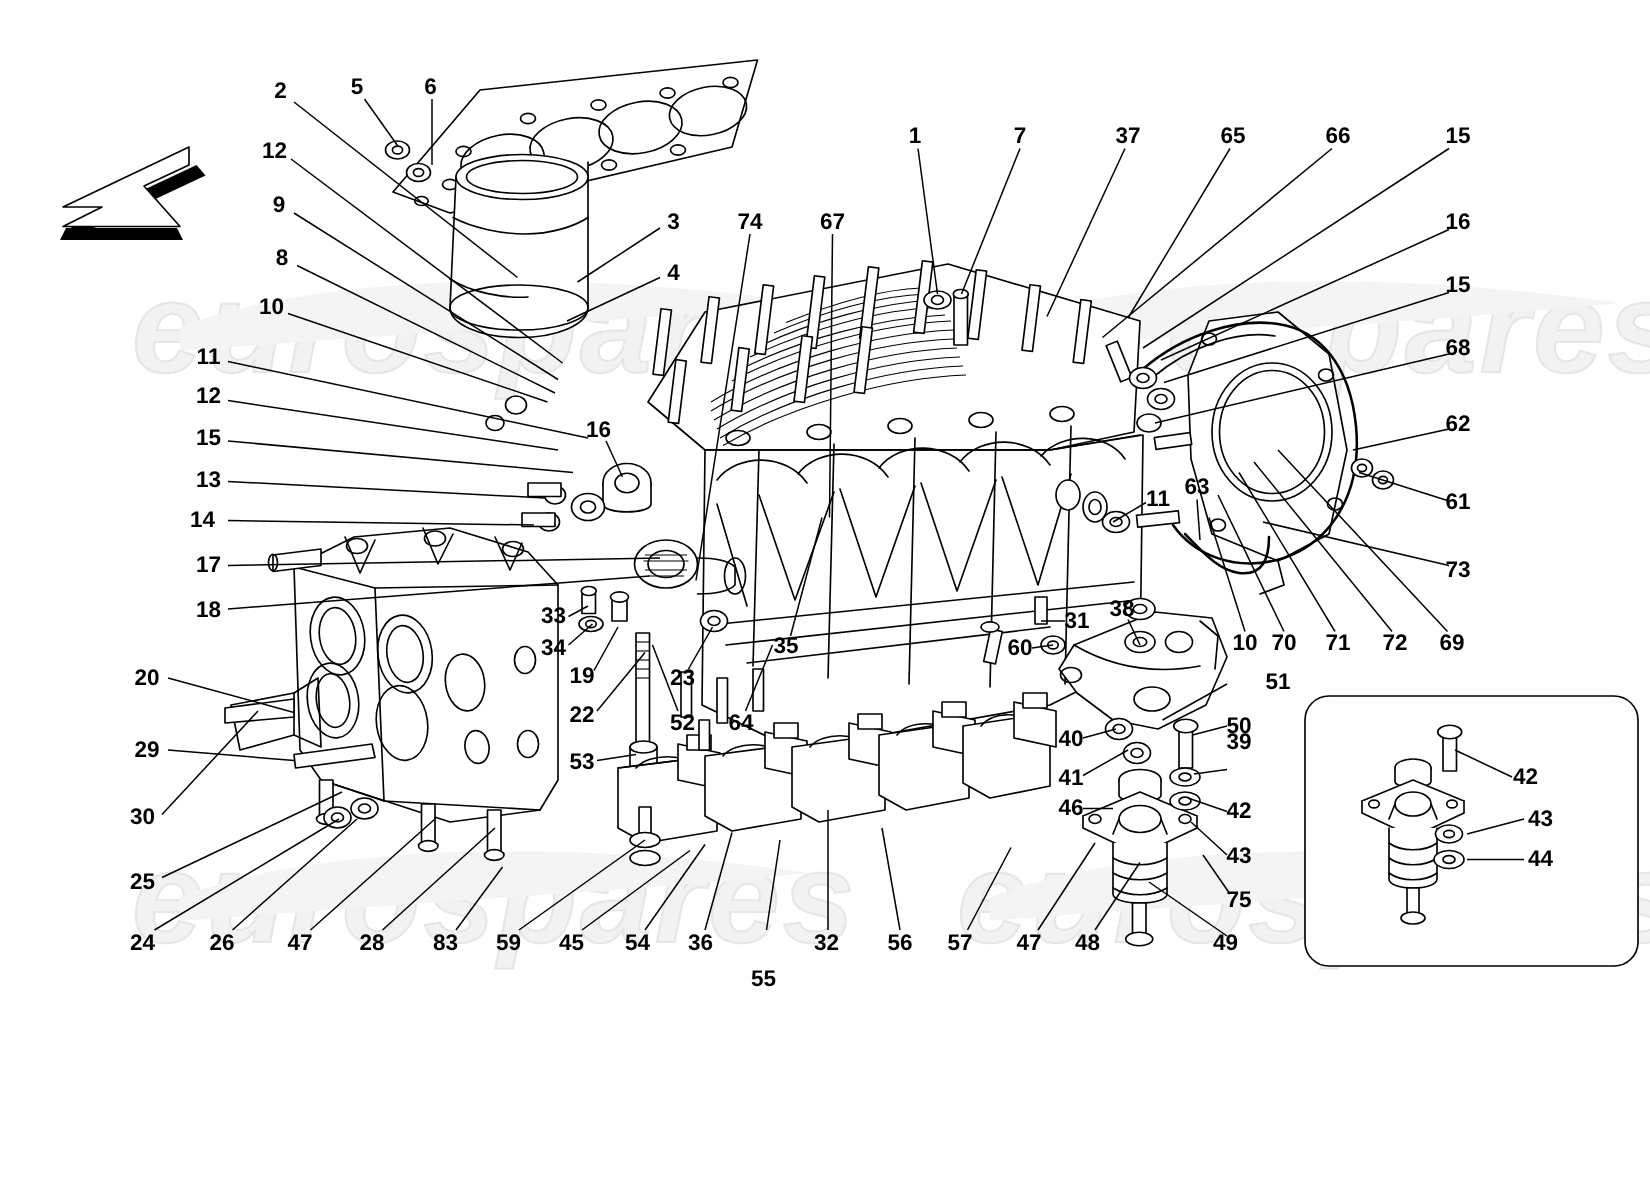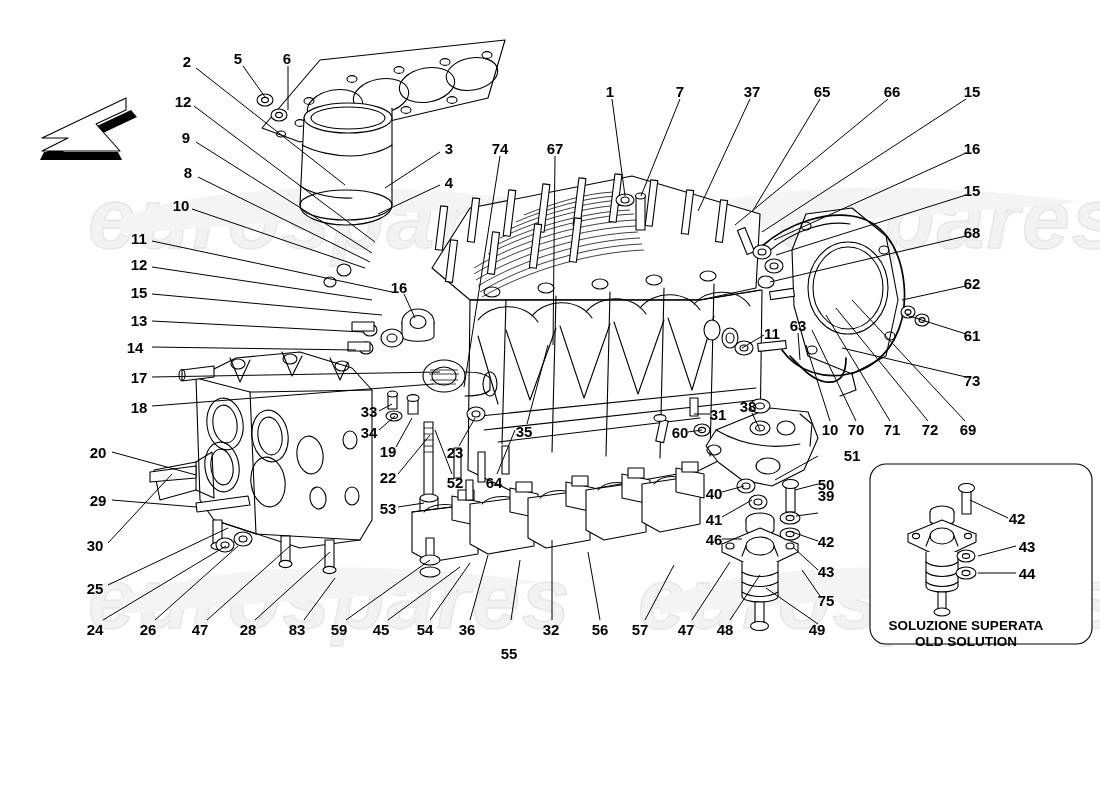--- a/index.html
+++ b/index.html
@@ -598,18 +598,14 @@
       <div class="lbl" style="left: 826px; top: 484px;">50</div>
       <div class="lbl" style="left: 826px; top: 495px;">39</div>
       <div class="lbl" style="left: 826px; top: 541px;">42</div>
       <div class="lbl" style="left: 826px; top: 571px;">43</div>
       <div class="lbl" style="left: 826px; top: 600px;">75</div>
       <div class="lbl" style="left: 1017px; top: 518px;">42</div>
       <div class="lbl" style="left: 1027px; top: 546px;">43</div>
       <div class="lbl" style="left: 1027px; top: 573px;">44</div>
     </div>
 
-  <div class="inset-cap" style="left:966px;top:618px;">
-    <div>SOLUZIONE SUPERATA</div>
-    <div>OLD SOLUTION</div>
-  </div>
 
 </div>
 
 </body></html>

